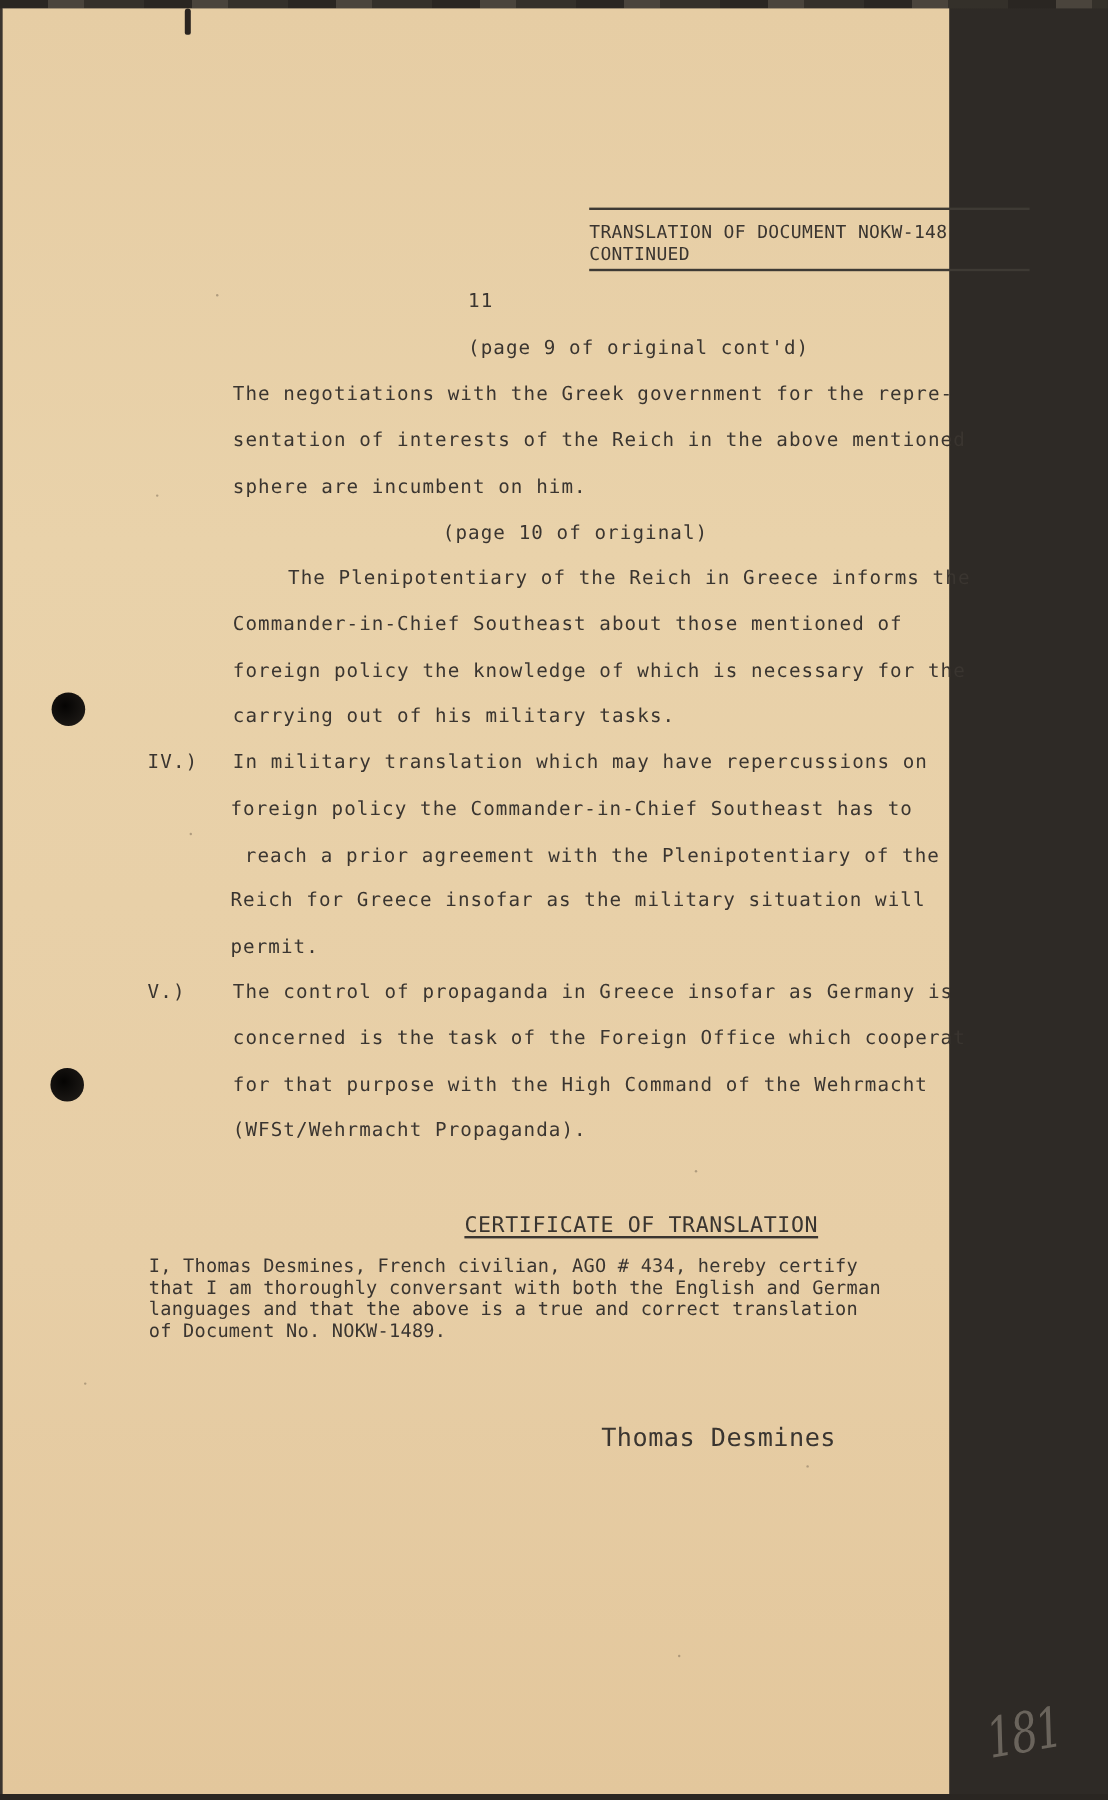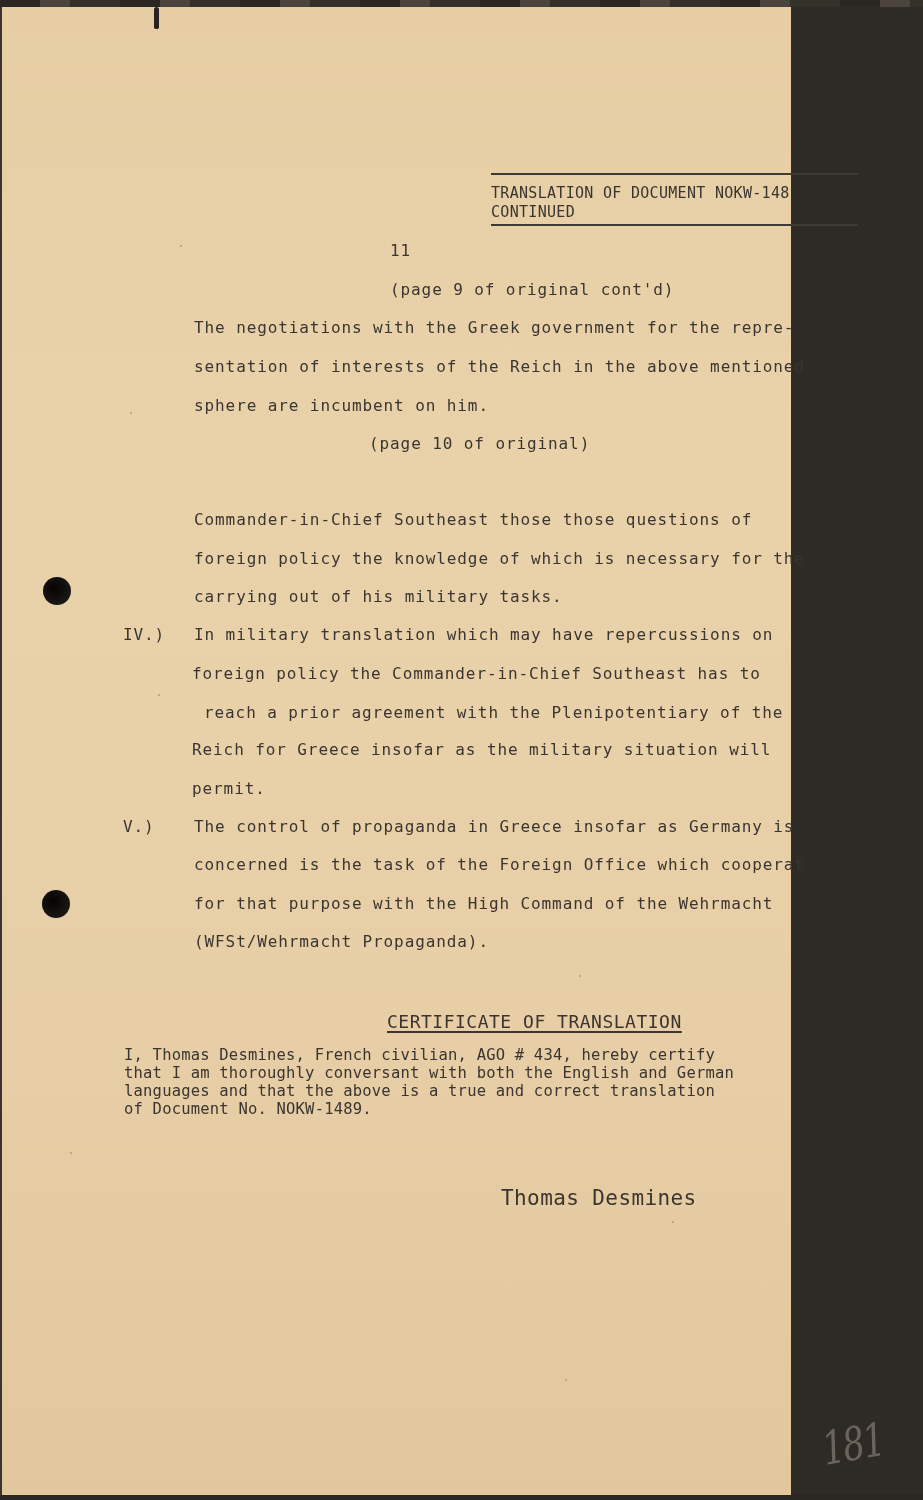--- a/index.html
+++ b/index.html
@@ -151,21 +151,22 @@
 
   <div class="line" style="left:388px; top:234px;">11</div>
   <div class="line" style="left:388px; top:273px;">(page 9 of original cont'd)</div>
 
   <div class="line" style="left:192px; top:311px;">The negotiations with the Greek government for the repre-</div>
   <div class="line" style="left:192px; top:350px;">sentation of interests of the Reich in the above mentioned</div>
   <div class="line" style="left:192px; top:389px;">sphere are incumbent on him.</div>
 
   <div class="line" style="left:367px; top:427px;">(page 10 of original)</div>
 
-  <div class="line" style="left:192px; top:503px;">Commander-in-Chief Southeast those those questions of</div>
+  <div class="line" style="left:238px; top:465px;">The Plenipotentiary of the Reich in Greece informs the</div>
+  <div class="line" style="left:192px; top:503px;">Commander-in-Chief Southeast about those mentioned of</div>
   <div class="line" style="left:192px; top:542px;">foreign policy the knowledge of which is necessary for the</div>
   <div class="line" style="left:192px; top:580px;">carrying out of his military tasks.</div>
 
   <div class="para-marker" style="left:121px; top:618px;">IV.)</div>
   <div class="line" style="left:192px; top:618px;">In military translation which may have repercussions on</div>
   <div class="line" style="left:190px; top:657px;">foreign policy the Commander-in-Chief Southeast has to</div>
   <div class="line" style="left:202px; top:696px;">reach a prior agreement with the Plenipotentiary  of the</div>
   <div class="line" style="left:190px; top:733px;">Reich for Greece insofar as the military situation will</div>
   <div class="line" style="left:190px; top:772px;">permit.</div>
 

